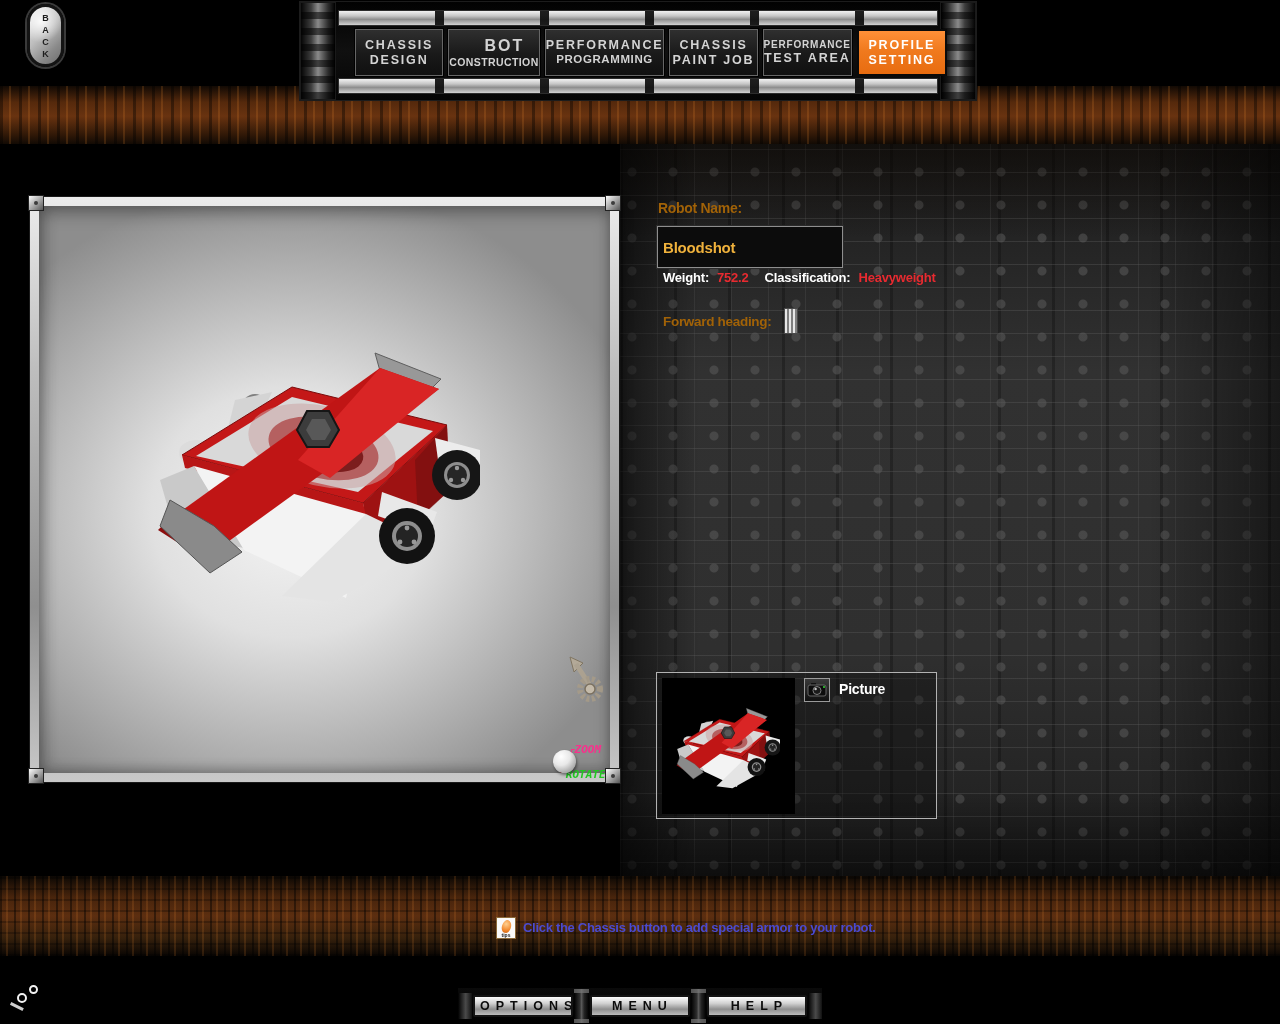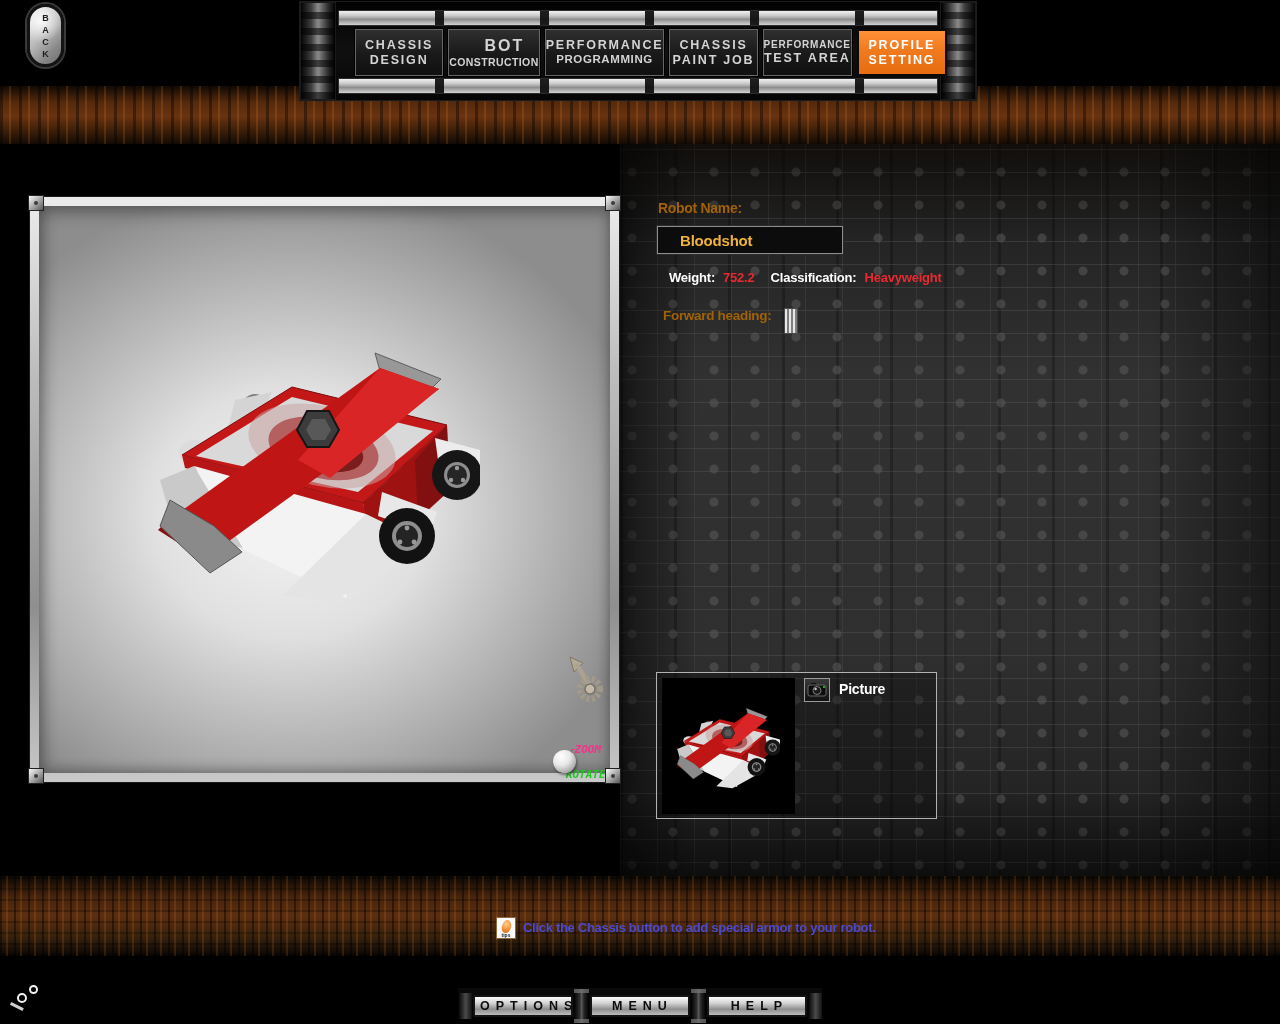--- a/index.html
+++ b/index.html
@@ -116,31 +116,31 @@
   .zr-rotate { position:absolute; left:521px; top:549px; display:flex; align-items:center; gap:1px; }
   .zr-rotate .sq { width:5px; height:9px; background:#a80f0f; border:1px solid #5e0808; }
   .zr-rotate .txt { color:#22c822; font-family:"DejaVu Sans Mono", monospace; font-weight:bold; font-size:11px; }
   .trackball { position:absolute; left:514px; top:544px; width:23px; height:23px; border-radius:50%; cursor:grab;
     background:radial-gradient(circle at 35% 28%, #fff 0%, #e8e8e8 40%, #b2b2b2 70%, #8a8a8a 100%);
     box-shadow:1px 2px 3px rgba(0,0,0,.45); z-index:5; }
   
   .pr-label { position:absolute; color:#a16207; font-weight:bold; font-size:13.5px; letter-spacing:-.3px; z-index:4; }
   .lbl-name { left:658px; top:200px; font-size:14px; }
   .name-input {
-    position:absolute; left:657px; top:226px; width:186px; height:28px; z-index:4;
+    position:absolute; left:657px; top:226px; width:186px; height:42px; z-index:4;
     background:#0c0c0c; border:1px solid #8e8e8e; outline:1px solid #2a2a2a;
     color:#f0b23c; font-family:"Liberation Sans", sans-serif; font-weight:bold; font-size:15px;
-    padding:0 0 0 22px; letter-spacing:-.2px;
+    padding:0 0 0 5px; letter-spacing:-.2px;
   }
   .stats-row { position:absolute; left:663px; top:270px; z-index:4; display:flex; align-items:baseline;
-    font-weight:bold; font-size:13px; letter-spacing:-.2px;margin-left:6px; }
+    font-weight:bold; font-size:13px; letter-spacing:-.2px; }
   .stats-row .w { color:#fff; }
   .stats-row .v { color:#e82a30; }
   .gap8 { margin-left:8px; } .gap16 { margin-left:16px; }
-  .heading-row { position:absolute; left:663px; top:308px; z-index:4; display:flex; }
+  .heading-row { position:absolute; left:663px; top:308px; z-index:4; display:flex; align-items:center; }
   .heading-knob { width:14px; height:26px; margin-left:13px; cursor:pointer;
     background:repeating-linear-gradient(90deg,#e6e6e6 0 2px, #7e7e7e 2px 4px);
     border:1px solid #4a4a4a; }
   
   .pic-panel { position:absolute; left:656px; top:672px; width:281px; height:147px; z-index:4;
     border:1px solid #b2b2b2; background:rgba(8,8,8,.35); }
   .snap { position:absolute; left:5px; top:5px; width:133px; height:136px; background:#000; }
   .snap svg { position:absolute; left:12px; top:26px; }
   .cam-btn { position:absolute; left:147px; top:5px; width:26px; height:24px; cursor:pointer;
     background:linear-gradient(180deg,#3a3a3a,#101010); border:1px solid #9a9a9a;

